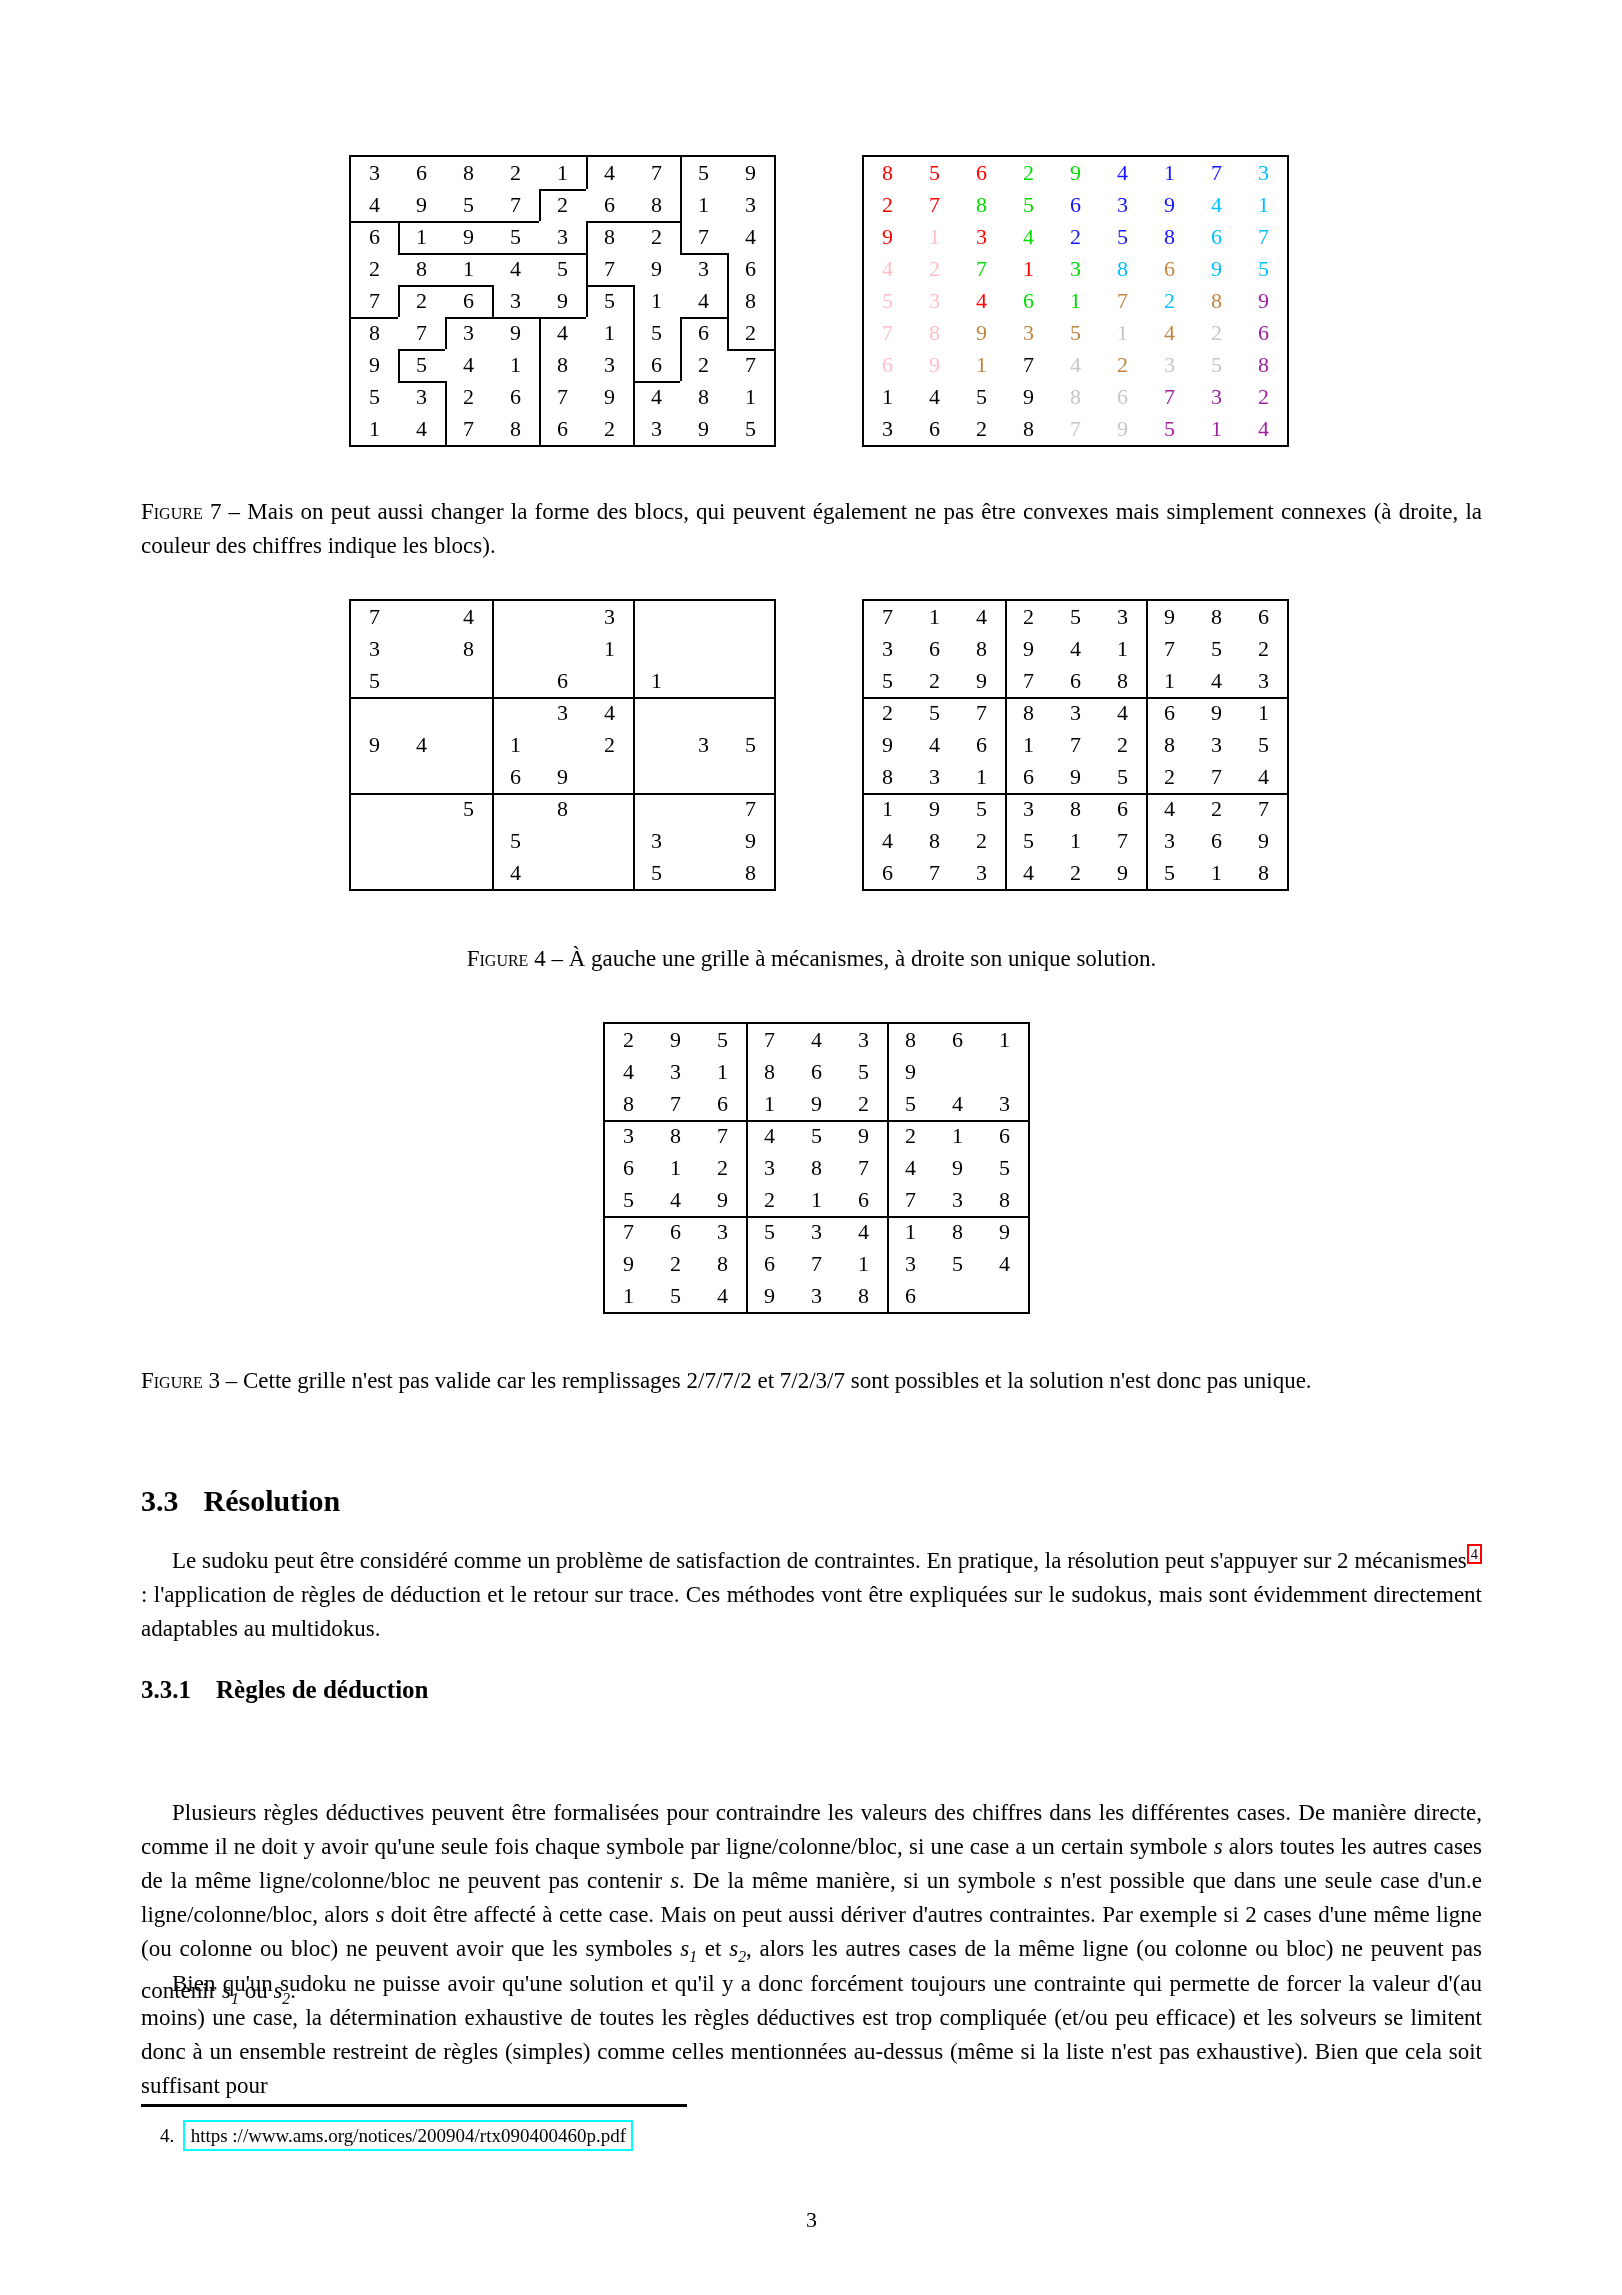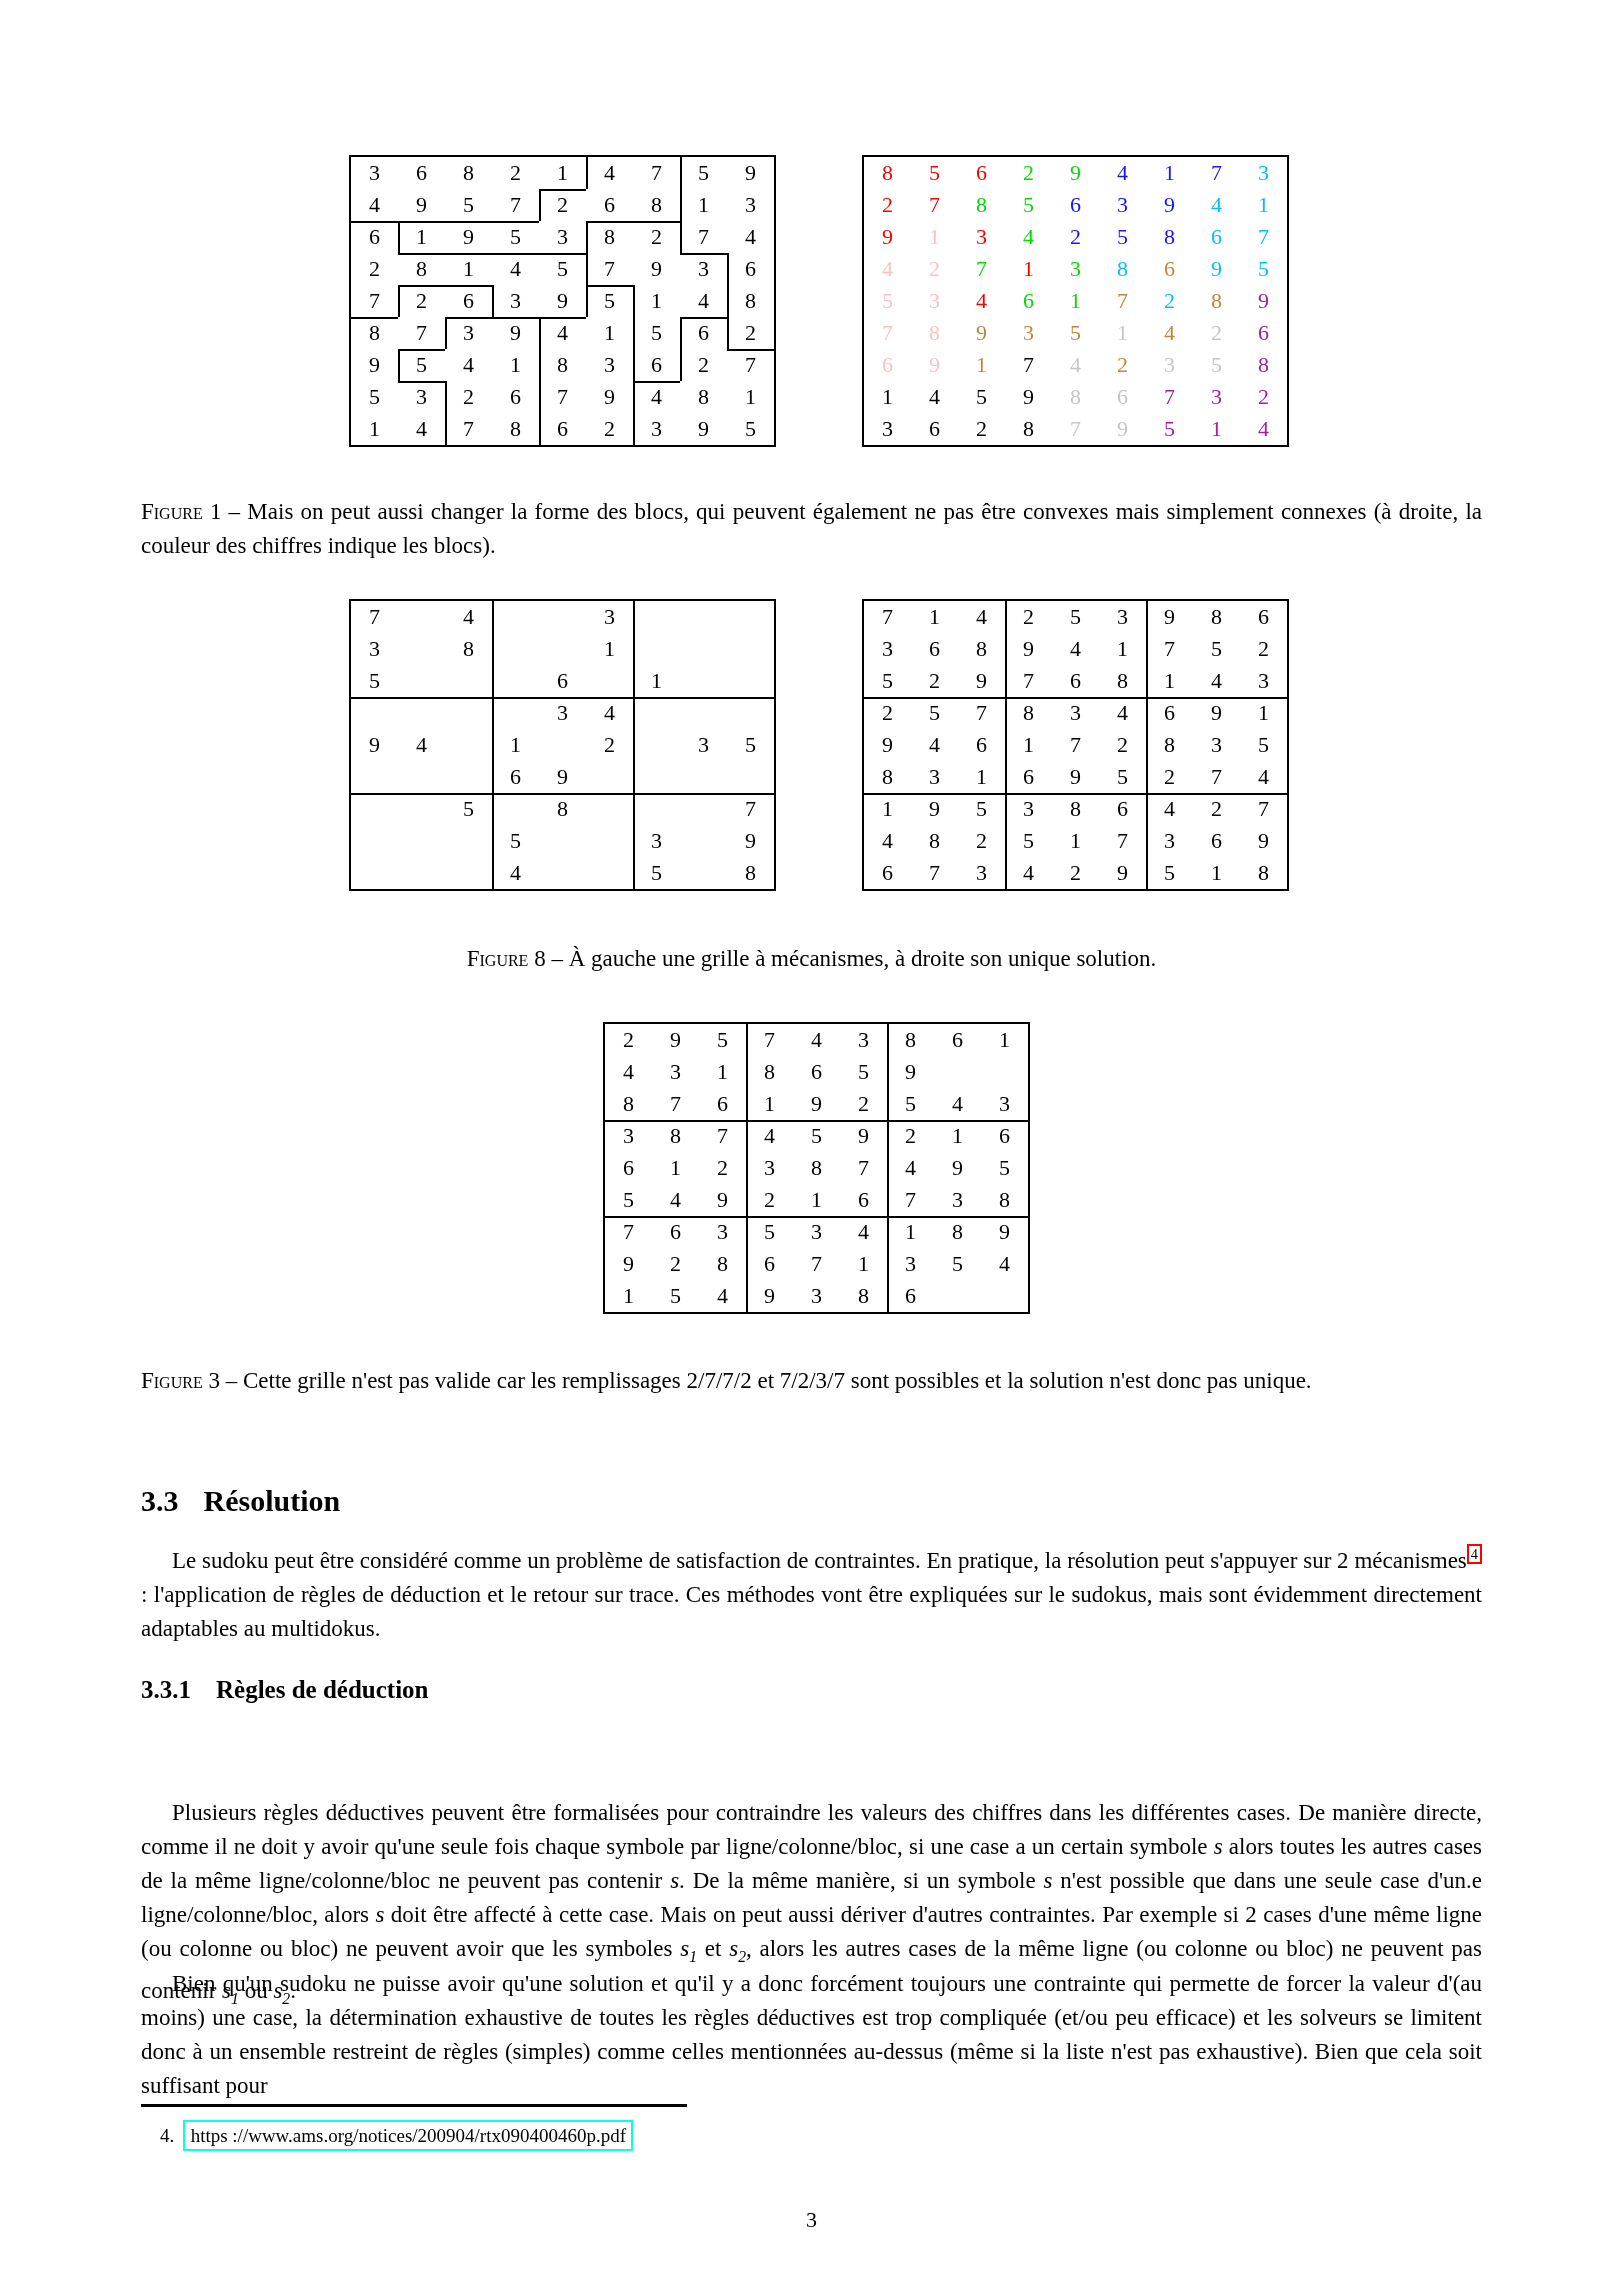--- a/index.html
+++ b/index.html
@@ -225,21 +225,21 @@
     <div class="cell" style="color: rgb(0, 0, 0);">2</div>
     <div class="cell" style="color: rgb(0, 0, 0);">8</div>
     <div class="cell" style="color: rgb(198, 198, 198);">7</div>
     <div class="cell" style="color: rgb(198, 198, 198);">9</div>
     <div class="cell" style="color: rgb(160, 32, 160);">5</div>
     <div class="cell" style="color: rgb(160, 32, 160);">1</div>
     <div class="cell" style="color: rgb(160, 32, 160);">4</div>
   </div>
 
 <div id="cap3" class="caption">
-  <span class="cap-label">Figure 1</span>
+  <span class="cap-label">Figure 7</span>
   <span> <span>–</span> </span>
   <span>Mais on peut aussi changer la forme des blocs, qui peuvent également ne pas être convexes mais simplement connexes (à droite, la couleur des chiffres indique les blocs).</span>
 </div>
 
 <div id="grid4l" class="sudoku">
     <div class="cell">7</div>
     <div class="cell"></div>
     <div class="cell">4</div>
     <div class="cell" style="box-shadow: rgb(0, 0, 0) 2px 0px 0px inset;"></div>
     <div class="cell"></div>
@@ -398,21 +398,21 @@
     <div class="cell">3</div>
     <div class="cell" style="box-shadow: rgb(0, 0, 0) 2px 0px 0px inset;">4</div>
     <div class="cell">2</div>
     <div class="cell">9</div>
     <div class="cell" style="box-shadow: rgb(0, 0, 0) 2px 0px 0px inset;">5</div>
     <div class="cell">1</div>
     <div class="cell">8</div>
   </div>
 
 <div id="cap4" class="caption">
-  <span class="cap-label">Figure 8</span>
+  <span class="cap-label">Figure 4</span>
   <span> <span>–</span> </span>
   <span>À gauche une grille à mécanismes, à droite son unique solution.</span>
 </div>
 
 <div id="grid5" class="sudoku">
     <div class="cell">2</div>
     <div class="cell">9</div>
     <div class="cell">5</div>
     <div class="cell" style="box-shadow: rgb(0, 0, 0) 2px 0px 0px inset;">7</div>
     <div class="cell">4</div>

